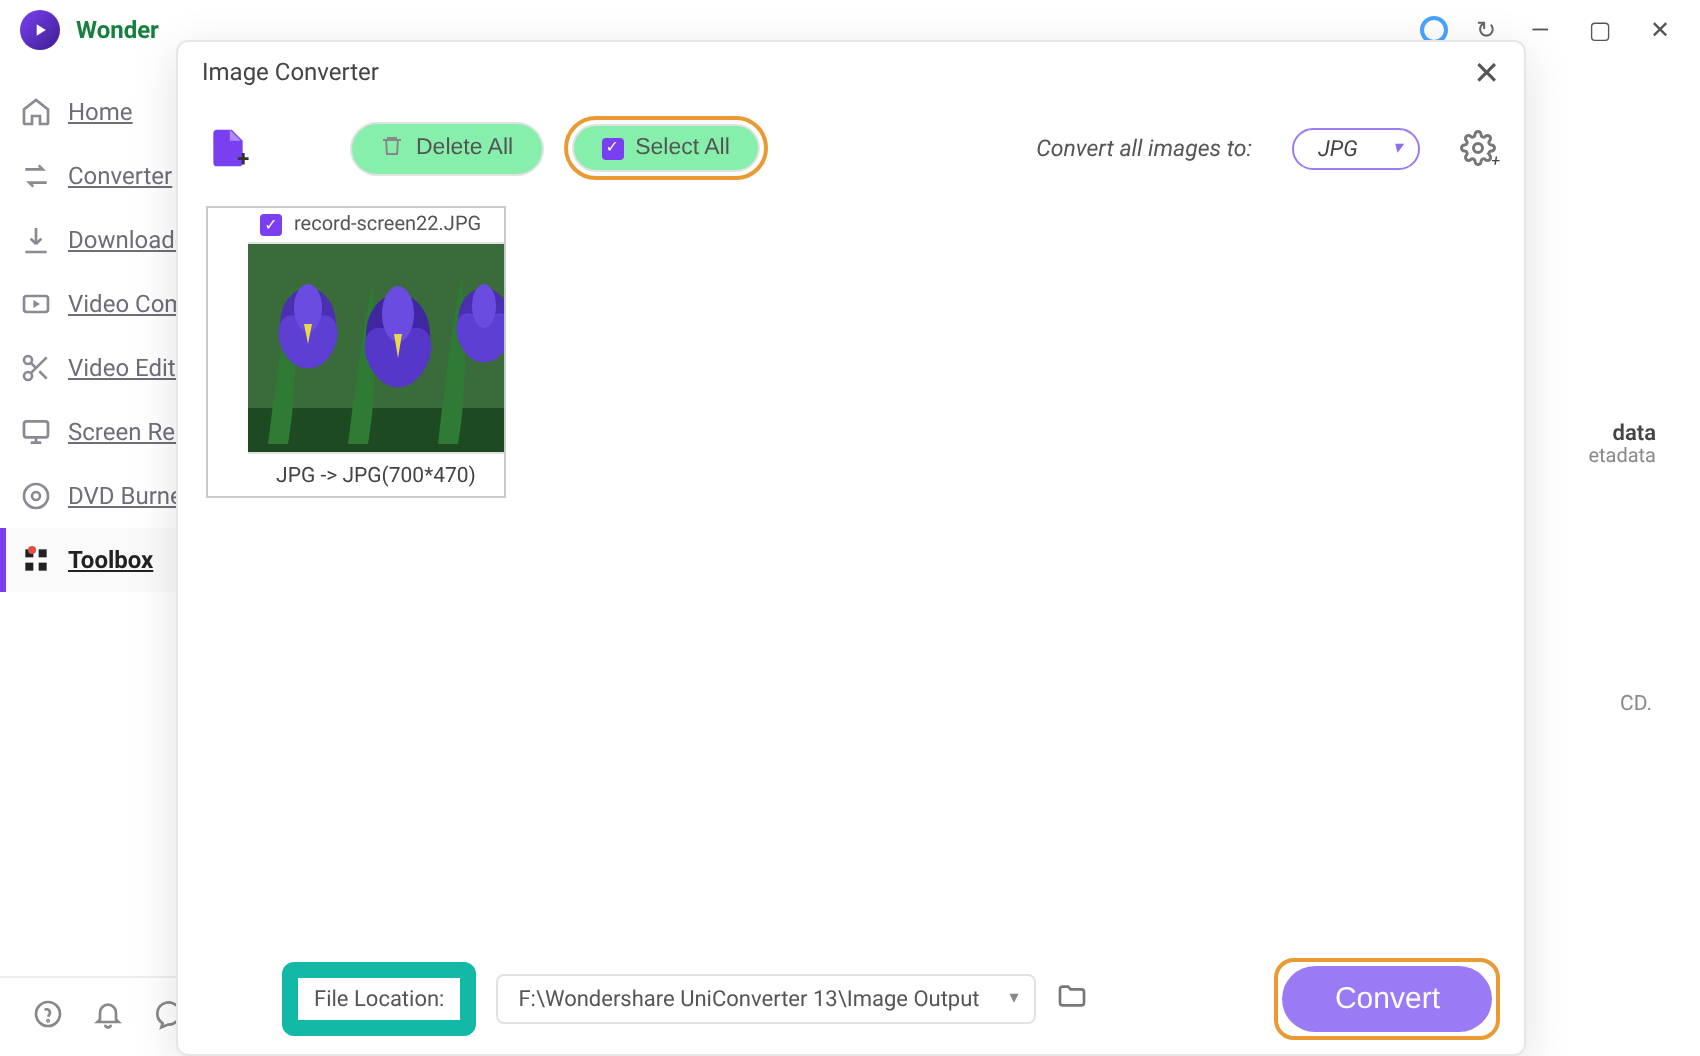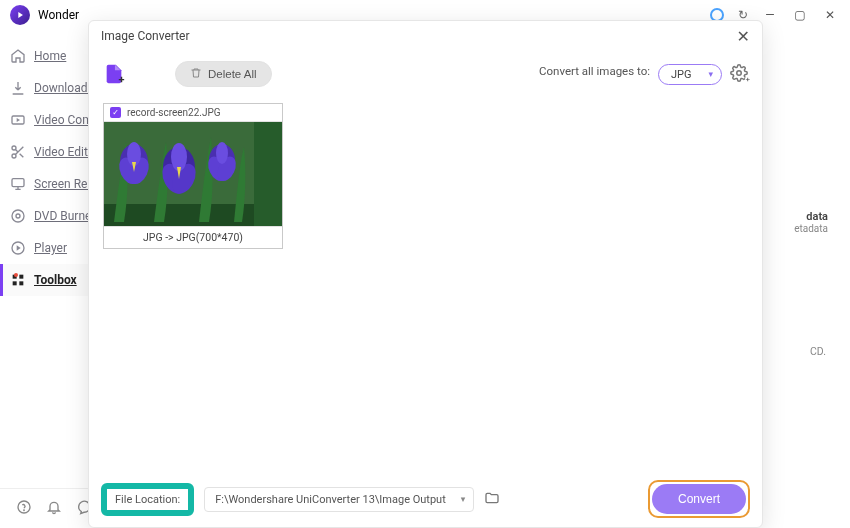--- a/index.html
+++ b/index.html
@@ -2,69 +2,69 @@
 <html><head>
 <meta charset="utf-8">
 <style>
   * { box-sizing: border-box; margin: 0; padding: 0; }
   body { font-family: -apple-system, "Segoe UI", Roboto, sans-serif; font-size: 12px; color: #333; background: #fff; width: 850px; height: 528px; overflow: hidden; position: relative; }
 
   
   .app-top { position: absolute; top: 0; left: 0; right: 0; height: 30px; display: flex; align-items: center; padding: 0 10px; }
   .app-logo { width: 20px; height: 20px; border-radius: 50%; background: linear-gradient(135deg, #7b3ff2, #3b1e8f); display: flex; align-items: center; justify-content: center; margin-right: 8px; }
   .app-logo svg { width: 10px; height: 10px; fill: #fff; }
-  .app-title { color: #000000; font-size: 12px; font-weight: 400; }
+  .app-title { color: #15803d; font-size: 12px; font-weight: 700; }
   .top-right-controls { position: absolute; top: 0; right: 0; height: 30px; display: flex; align-items: center; gap: 14px; padding: 0 12px; }
   .win-btn { width: 16px; height: 16px; display: flex; align-items: center; justify-content: center; color: #555; cursor: pointer; }
 
   
   .sidebar { position: absolute; top: 40px; left: 0; width: 90px; bottom: 42px; }
   .side-item { display: flex; align-items: center; gap: 8px; padding: 8px 10px; color: #6e6e7a; font-size: 12px; cursor: pointer; white-space: nowrap; overflow: hidden; text-decoration: underline; }
   .side-item .ico { width: 16px; height: 16px; display: flex; align-items: center; justify-content: center; flex-shrink: 0; }
   .side-item.active { font-weight: 700; color: #222; border-left: 3px solid #7b3ff2; padding-left: 7px; background: #fafafa; }
 
   
   .bottom-icons { position: absolute; left: 0; bottom: 0; height: 40px; width: 90px; display: flex; align-items: center; gap: 14px; padding-left: 16px; border-top: 1px solid #eee; }
   .bottom-icons .bi { color: #777; cursor: pointer; }
 
   
   .dialog { position: absolute; top: 20px; left: 88px; width: 675px; height: 508px; background: #fff; border: 1px solid #e6e6e6; border-radius: 6px; box-shadow: 0 6px 24px rgba(0,0,0,0.12); display: flex; flex-direction: column; }
   .dlg-header { height: 30px; display: flex; align-items: center; padding: 0 12px; font-size: 12px; color: #444; }
   .dlg-header .close { margin-left: auto; cursor: pointer; color: #555; font-size: 16px; }
 
   .dlg-toolbar { height: 46px; display: flex; align-items: center; padding: 0 14px; gap: 10px; }
   .add-ico { width: 22px; height: 22px; color: #7b3ff2; cursor: pointer; }
-  .pill-btn { display: flex; align-items: center; gap: 6px; padding: 5px 14px; border: 1px solid #e2e2e2; border-radius: 16px; background: #e5e5e5; color: #555; font-size: 11.5px; cursor: pointer; }
+  .pill-btn { display: flex; align-items: center; gap: 6px; padding: 5px 14px; border: 1px solid #e2e2e2; border-radius: 16px; background: #86efac; color: #555; font-size: 11.5px; cursor: pointer; }
   .highlight-ring { border: 2px solid #ea9a33; border-radius: 20px; padding: 2px; display: inline-flex; }
   .highlight-ring.rect { border-radius: 10px; }
   .checkmark-box { width: 11px; height: 11px; background: #7b3ff2; border-radius: 2px; display: inline-flex; align-items: center; justify-content: center; }
   .checkmark-box::after { content: "✓"; color: #fff; font-size: 8px; line-height: 1; }
 
-  .convert-to-group { margin-left: auto; display: flex; align-items: flex-start; gap: 8px; color: #555; font-size: 11.5px; }
+  .convert-to-group { margin-left: auto; display: flex; align-items: center; gap: 20px; color: #555; font-size: 11.5px; font-style: italic; }
   .format-select { border: 1.5px solid #9b7bf5; border-radius: 14px; padding: 3px 24px 3px 12px; font-size: 11px; color: #444; background: #fff; cursor: pointer; position: relative; min-width: 64px; }
   .format-select .caret { position: absolute; right: 8px; top: 50%; transform: translateY(-50%); color: #8a6df0; font-size: 9px; }
   .gear-wrap { width: 18px; height: 18px; color: #777; cursor: pointer; position: relative; }
   .gear-wrap .plus-dot { position: absolute; right: -2px; bottom: -2px; font-size: 8px; color: #444; background:#fff; border-radius:50%; line-height:1;}
 
   
   .dlg-content { flex: 1; padding: 6px 14px; overflow: auto; }
-  .thumb { width: 180px; border: 1px solid #c9c9c9; background: #fff; }
+  .thumb { width: 150px; border: 1px solid #c9c9c9; background: #fff; padding-left: 20px; }
   .thumb-top { height: 18px; border-bottom: 1px solid #e2e2e2; display: flex; align-items: center; gap: 6px; padding: 0 6px; font-size: 10px; color: #555; }
   .thumb-img { width: 100%; height: 104px; background: #265c2b; position: relative; overflow:hidden; }
   .thumb-footer { height: 22px; display: flex; align-items: center; justify-content: center; font-size: 10.5px; color: #444; border-top: 1px solid #e2e2e2; }
 
   
 
   
   .dlg-footer { height: 56px; display: flex; align-items: center; padding: 0 12px; gap: 10px; }
-  .loc-label-ring { border: 6px solid #14b8a6; border-radius: 6px; padding: 4px 8px; font-size: 11px; color: #555; }
+  .loc-label-ring { border: 8px solid #14b8a6; border-radius: 6px; padding: 4px 8px; font-size: 11px; color: #555; margin-left: 40px; }
   .loc-select { flex: 0 0 270px; border: 1px solid #e2e2e2; border-radius: 4px; padding: 5px 22px 5px 10px; font-size: 11px; color: #555; background: #fff; cursor: pointer; position: relative; white-space: nowrap; overflow:hidden; text-overflow:ellipsis;}
   .loc-select .caret { position: absolute; right: 8px; top: 50%; transform: translateY(-50%); color: #888; font-size: 9px; }
   .folder-btn { width: 18px; height: 18px; color: #666; cursor: pointer; }
-  .convert-btn { background: #9b7bf5; color: #fff; border: none; border-radius: 18px; padding: 8px 26px; font-size: 12px; cursor: pointer; }
+  .convert-btn { background: #9b7bf5; color: #fff; border: none; border-radius: 18px; padding: 8px 26px; font-size: 15px; cursor: pointer; }
 
   
   .bg-peek { position: absolute; right: 22px; top: 210px; width: 70px; color:#888; font-size:11px;}
   .bg-peek2 { position: absolute; right: 24px; top: 345px; width: 70px; color:#888; font-size:11px;}
 </style>
 </head>
 <body>
 
 <div class="app-top">
   <div class="app-logo">
@@ -87,20 +87,28 @@
     <span class="ico">
         <svg viewBox="0 0 24 24" width="16" height="16" fill="none" stroke="#8a8a95" stroke-width="2">
           <path d="M3 10l9-7 9 7v10a1 1 0 0 1-1 1h-5v-6h-6v6H4a1 1 0 0 1-1-1z"></path>
         </svg>
       </span>
     <span>Home</span>
   </div>
   <div class="side-item">
     <span class="ico">
         <svg viewBox="0 0 24 24" width="16" height="16" fill="none" stroke="#8a8a95" stroke-width="2">
+          <path d="M4 7h13l-3-3M20 17H7l3 3"></path>
+        </svg>
+      </span>
+    <span>Converter</span>
+  </div>
+  <div class="side-item">
+    <span class="ico">
+        <svg viewBox="0 0 24 24" width="16" height="16" fill="none" stroke="#8a8a95" stroke-width="2">
           <path d="M12 3v12m0 0l-4-4m4 4l4-4M4 21h16"></path>
         </svg>
       </span>
     <span>Downloader</span>
   </div>
   <div class="side-item">
     <span class="ico">
         <svg viewBox="0 0 24 24" width="16" height="16" fill="none" stroke="#8a8a95" stroke-width="2">
           <rect x="3" y="6" width="18" height="12" rx="2"></rect>
           <path d="M10 9l5 3-5 3z" fill="#8a8a95" stroke="none"></path>
@@ -128,29 +136,20 @@
     <span>Screen Recorder</span>
   </div>
   <div class="side-item">
     <span class="ico">
         <svg viewBox="0 0 24 24" width="16" height="16" fill="none" stroke="#8a8a95" stroke-width="2">
           <circle cx="12" cy="12" r="9"></circle>
           <circle cx="12" cy="12" r="3"></circle>
         </svg>
       </span>
     <span>DVD Burner</span>
-  </div>
-  <div class="side-item">
-    <span class="ico">
-        <svg viewBox="0 0 24 24" width="16" height="16" fill="none" stroke="#8a8a95" stroke-width="2">
-          <circle cx="12" cy="12" r="9"></circle>
-          <path d="M10 8l6 4-6 4z" fill="#8a8a95" stroke="none"></path>
-        </svg>
-      </span>
-    <span>Player</span>
   </div>
   <div class="side-item active">
     <span class="ico">
         <svg viewBox="0 0 24 24" width="16" height="16" fill="#222">
           <rect x="4" y="4" width="6" height="6"></rect>
           <rect x="14" y="4" width="6" height="6"></rect>
           <rect x="4" y="14" width="6" height="6"></rect>
           <rect x="14" y="14" width="6" height="6"></rect>
         </svg>
         <span style="position:absolute;margin-left:-4px;margin-top:-10px;width:4px;height:4px;background:#e74c3c;border-radius:50%;"></span>
@@ -196,20 +195,26 @@
           <text x="17" y="22" font-size="12" fill="#333" font-weight="bold">+</text>
         </svg>
     </span>
     <span style="width:30px;"></span>
     <button class="pill-btn">
       <span><svg viewBox="0 0 24 24" width="12" height="12" fill="none" stroke="#888" stroke-width="2">
             <path d="M3 6h18M8 6V4h8v2M6 6l1 14h10l1-14"></path>
           </svg></span>
       <span>Delete All</span>
     </button>
+    <span class="highlight-ring">
+      <button class="pill-btn">
+        <span class="checkmark-box"></span>
+        <span>Select All</span>
+      </button>
+    </span>
 
     <div class="convert-to-group">
       <span>Convert all images to:</span>
       <div class="format-select">
         <span>JPG</span>
         <span class="caret">▾</span>
       </div>
       <span class="gear-wrap">
         <svg viewBox="0 0 24 24" width="18" height="18" fill="none" stroke="#777" stroke-width="2">
             <circle cx="12" cy="12" r="3"></circle>

